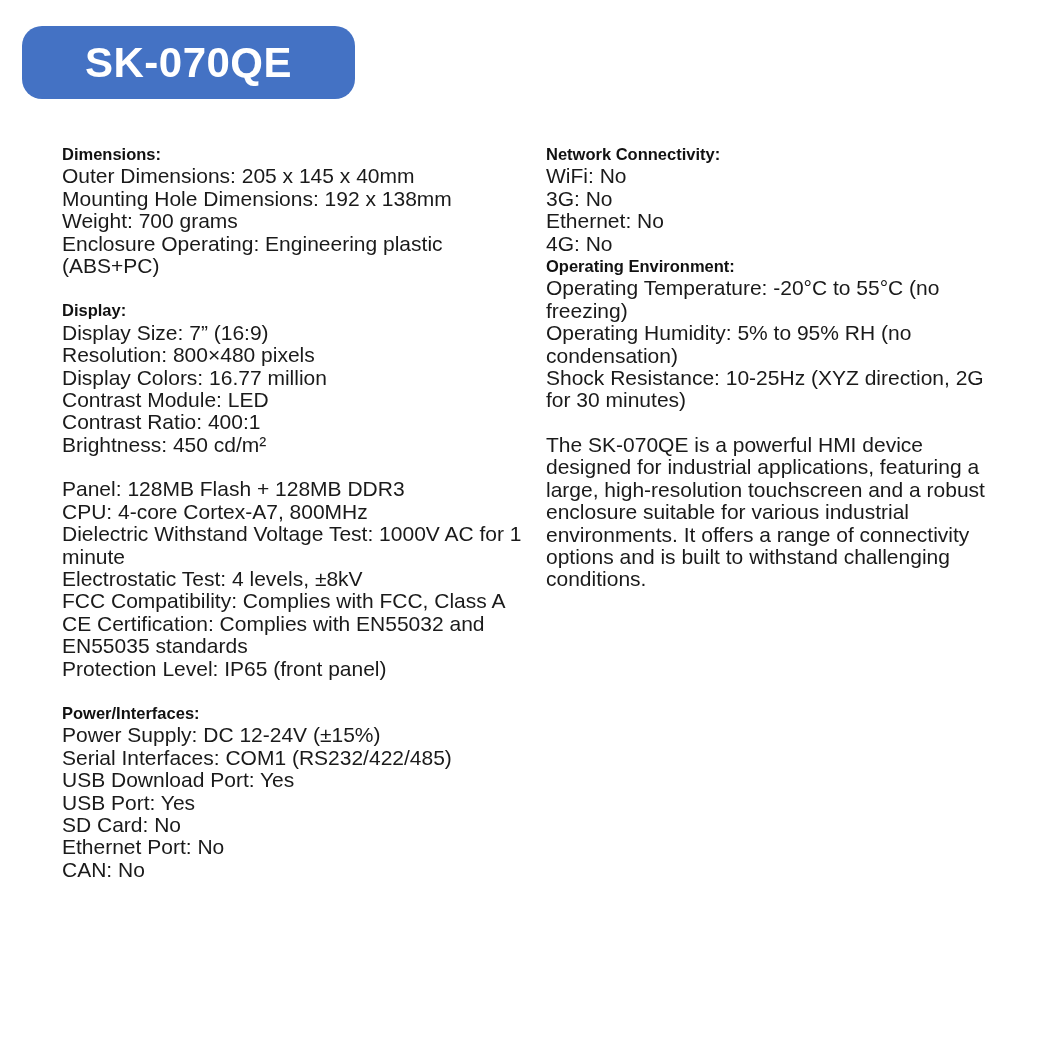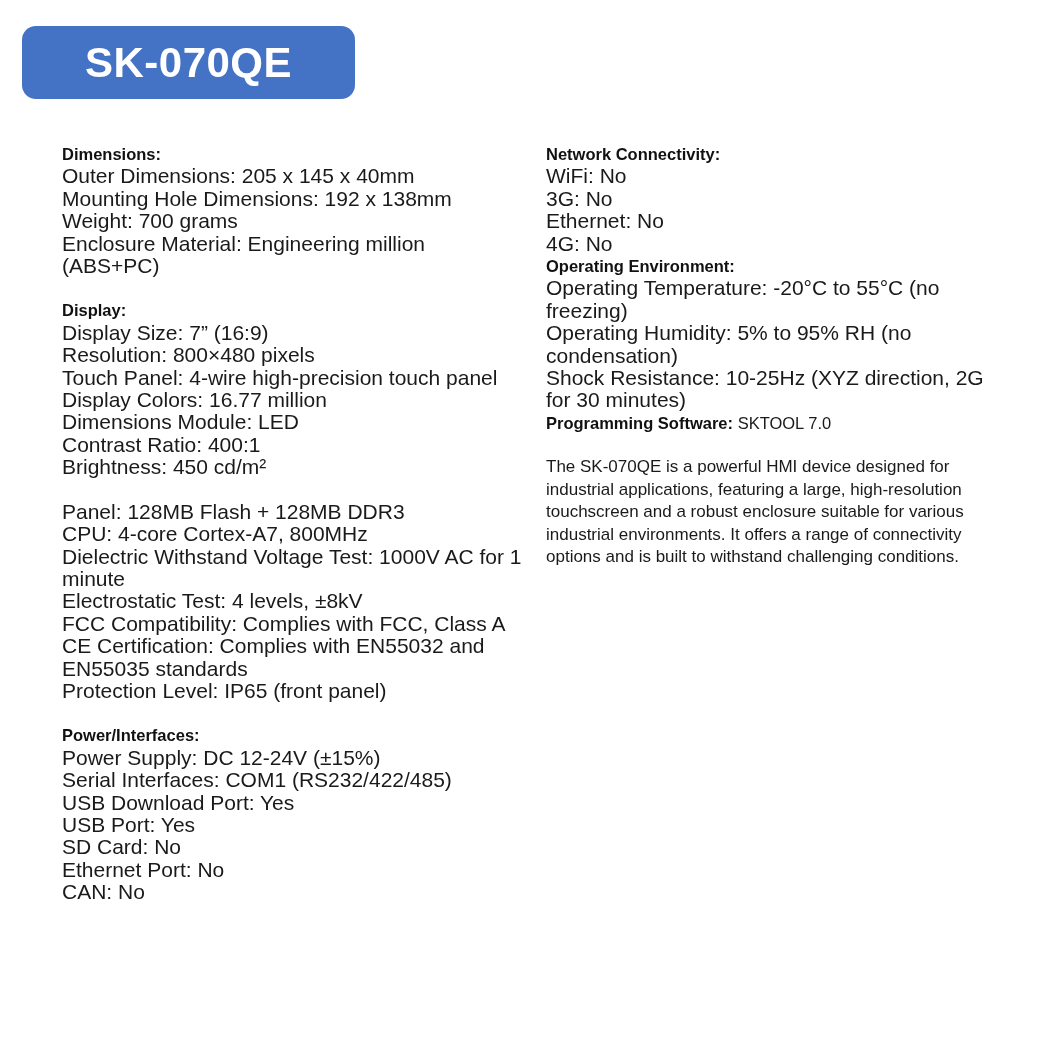--- a/index.html
+++ b/index.html
@@ -22,21 +22,21 @@
   }
 
   
   .title-badge {
     position: absolute;
     left: 22px;
     top: 26px;
     min-width: 333px;
     height: 73px;
     background: #4472c4;
-    border-radius: 14px;
+    border-radius: 20px;
     display: flex;
     align-items: center;
     justify-content: center;
     padding: 0 26px;
     box-sizing: border-box;
   }
   .title-badge-text {
     color: #ffffff;
     font-size: 42px;
     font-weight: bold;
@@ -97,21 +97,21 @@
   .inline-spec .k {
     font-weight: bold;
     color: #111111;
   }
   .inline-spec .v {
     font-weight: normal;
     color: #1a1a1a;
   }
 
   .description {
-    font-size: 17px;
+    font-size: 21px;
     line-height: 22.4px;
     color: #1a1a1a;
     margin: 22px 0 0 0;
     max-width: 478px;
   }
 </style>
 </head>
 <body>
 
 <div class="page">
@@ -122,30 +122,29 @@
 
   <div class="columns">
 
     <div class="col col-left">
 
       <div class="spec-group">
         <div class="spec-heading">Dimensions:</div>
         <div class="spec-line">Outer Dimensions: 205 x 145 x 40mm</div>
         <div class="spec-line">Mounting Hole Dimensions: 192 x 138mm</div>
         <div class="spec-line">Weight: 700 grams</div>
-        <div class="spec-line">Enclosure Material: Engineering million (ABS+PC)</div>
+        <div class="spec-line">Enclosure Operating: Engineering plastic (ABS+PC)</div>
       </div>
 
       <div class="spec-group">
         <div class="spec-heading">Display:</div>
         <div class="spec-line">Display Size: 7” (16:9)</div>
         <div class="spec-line">Resolution: 800×480 pixels</div>
-        <div class="spec-line">Touch Panel: 4-wire high-precision touch panel</div>
         <div class="spec-line">Display Colors: 16.77 million</div>
-        <div class="spec-line">Dimensions Module: LED</div>
+        <div class="spec-line">Contrast Module: LED</div>
         <div class="spec-line">Contrast Ratio: 400:1</div>
         <div class="spec-line">Brightness: 450 cd/m²</div>
       </div>
 
       <div class="spec-group">
         <div class="spec-line">Panel: 128MB Flash + 128MB DDR3</div>
         <div class="spec-line">CPU: 4-core Cortex-A7, 800MHz</div>
         <div class="spec-line">Dielectric Withstand Voltage Test: 1000V AC for 1 minute</div>
         <div class="spec-line">Electrostatic Test: 4 levels, ±8kV</div>
         <div class="spec-line">FCC Compatibility: Complies with FCC, Class A</div>
@@ -176,22 +175,19 @@
         <div class="spec-line">4G: No</div>
       </div>
 
       <div class="spec-group tight">
         <div class="spec-heading">Operating Environment:</div>
         <div class="spec-line">Operating Temperature: -20°C to 55°C (no freezing)</div>
         <div class="spec-line">Operating Humidity: 5% to 95% RH (no condensation)</div>
         <div class="spec-line">Shock Resistance: 10-25Hz (XYZ direction, 2G for 30 minutes)</div>
       </div>
 
-      <div class="inline-spec">
-        <span class="k">Programming Software:</span><span class="v">&nbsp;</span><span class="v">SKTOOL 7.0</span>
-      </div>
 
       <p class="description">The SK-070QE is a powerful HMI device designed for industrial applications, featuring a large, high-resolution touchscreen and a robust enclosure suitable for various industrial environments. It offers a range of connectivity options and is built to withstand challenging conditions.</p>
 
     </div>
 
   </div>
 </div>
 
 </body></html>

